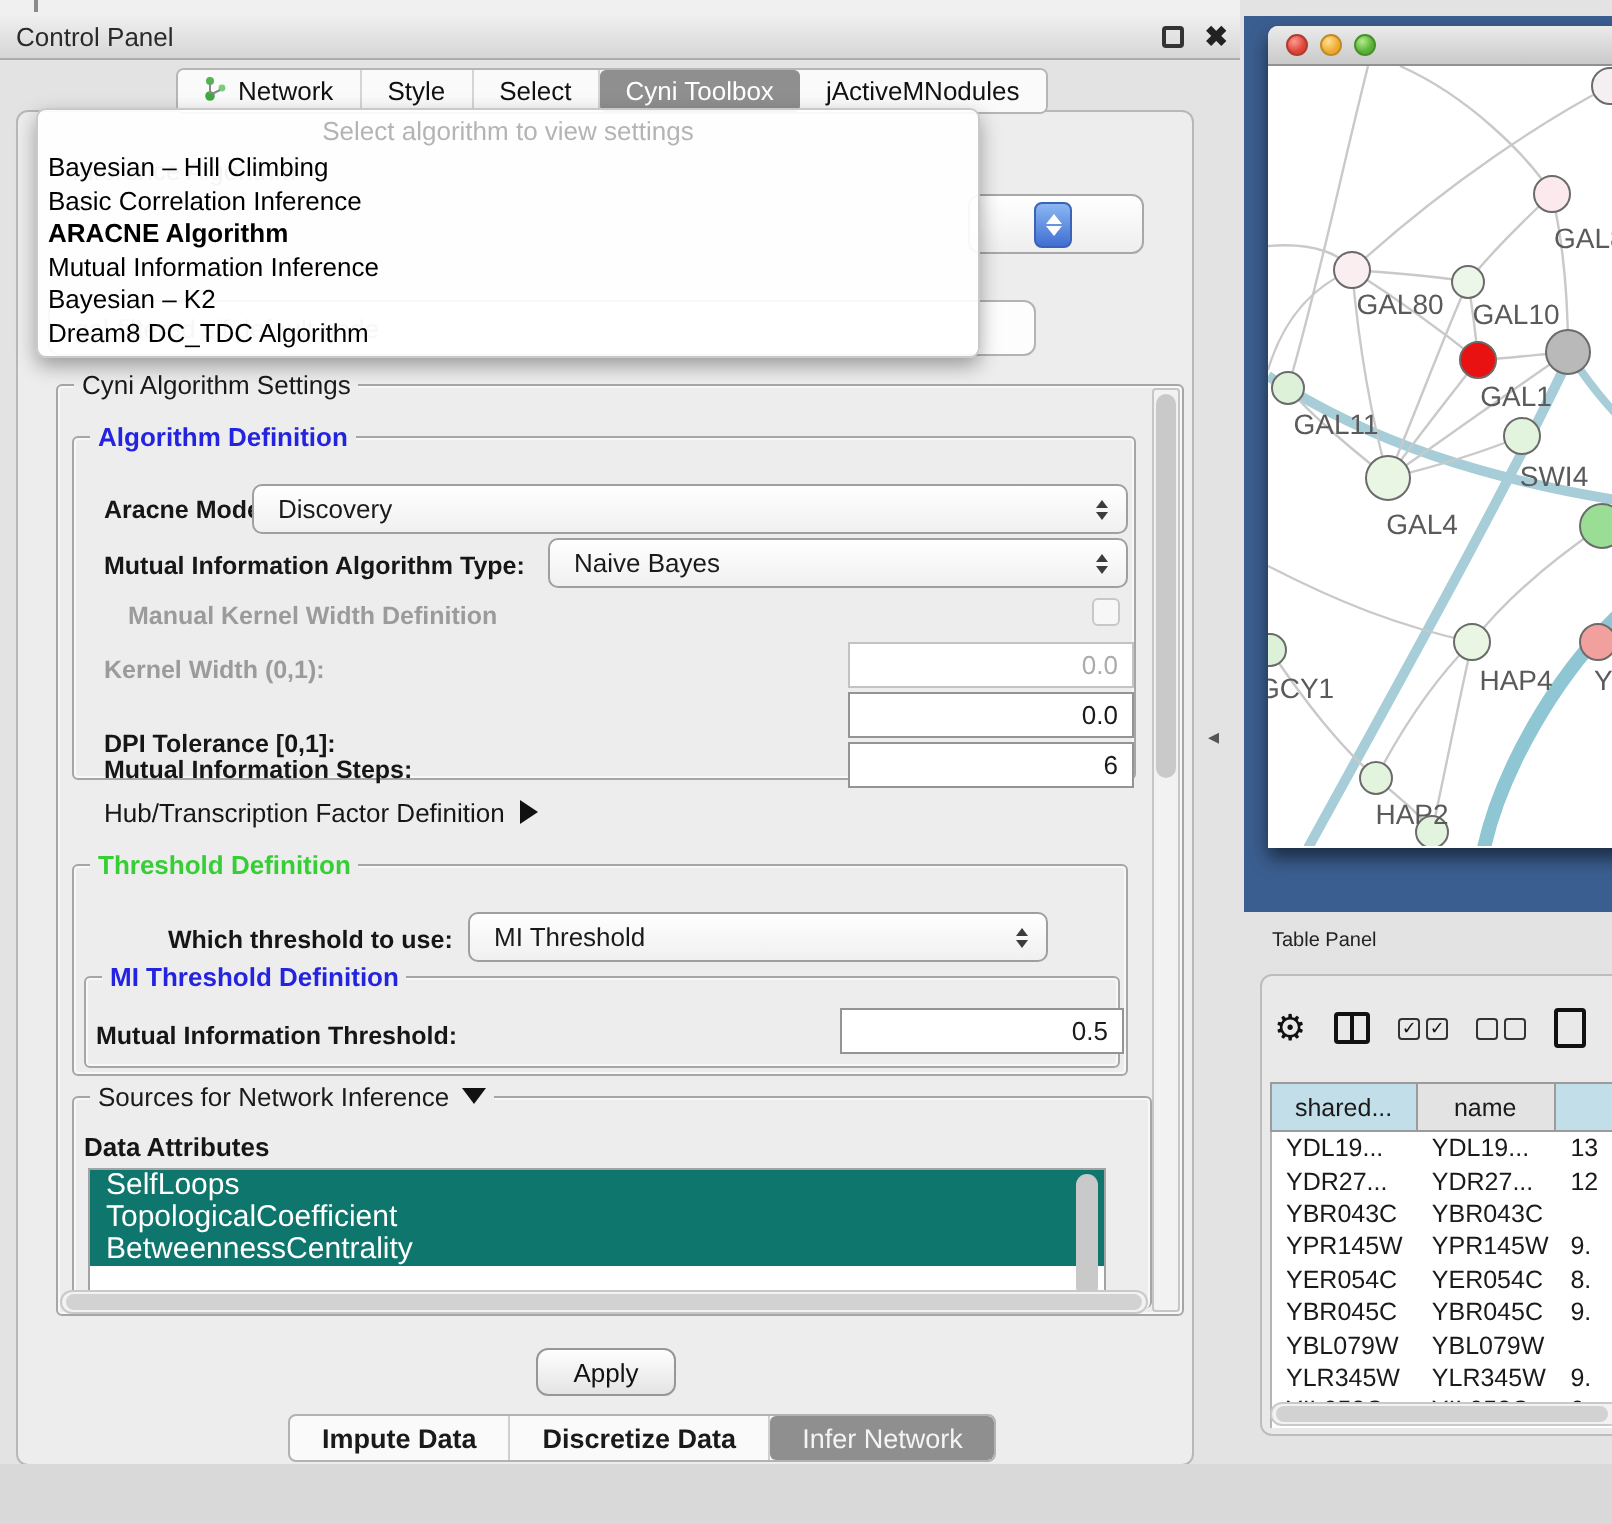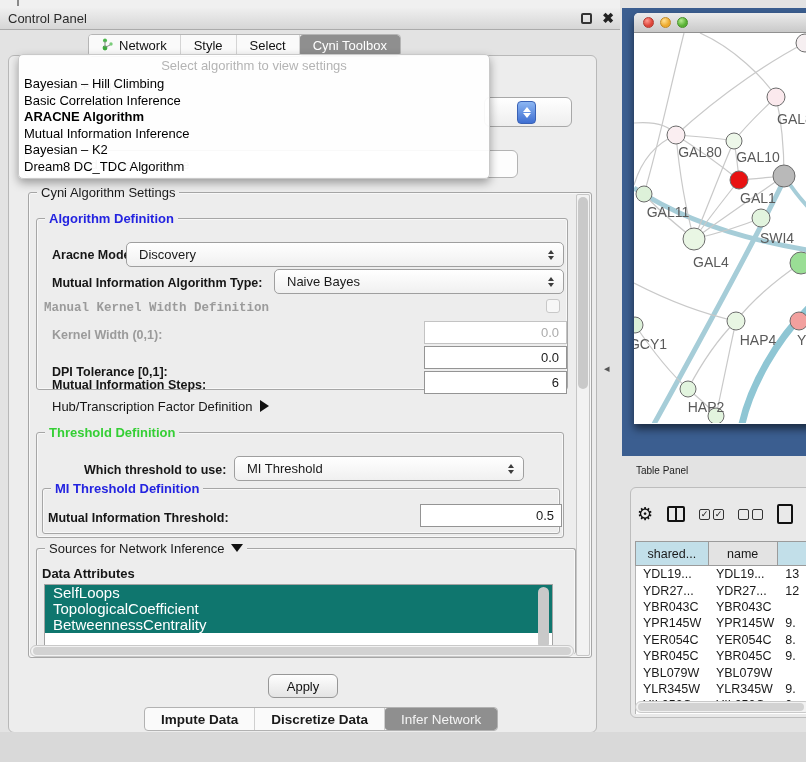--- a/index.html
+++ b/index.html
@@ -200,20 +200,23 @@
     </div>
     <div class="tab">
         <span>Style</span>
       </div>
     <div class="tab">
         <span>Select</span>
       </div>
     <div class="tab sel">
         <span>Cyni Toolbox</span>
       </div>
+    <div class="tab">
+        <span>jActiveMNodules</span>
+      </div>
   </div>
 
   <div class="abs ghost-title">Inference Algorithm</div>
   <div class="abs ghost-combo">
     <span class="aqua-btn">
         <i class="u"></i>
         <i class="d"></i>
       </span>
   </div>
   <div class="abs ghost-field">
@@ -254,21 +257,21 @@
 
   <span class="lbl" style="left:52px; top:276px;">Mutual Information Algorithm Type:</span>
   <div class="combo" style="left:274px; top:269px; width:290px;">
     <span class="ct">Naive Bayes</span>
     <span class="stepper">
         <i class="u"></i>
         <i class="d"></i>
       </span>
   </div>
 
-  <span class="lbl dis" style="left:44px; top:301px;font-family:Liberation Mono, monospace;">Manual Kernel Width Definition</span>
+  <span class="lbl dis" style="left:64px; top:301px;">Manual Kernel Width Definition</span>
   <span class="checkbox" style="left:546px; top:299px;"></span>
 
   <span class="lbl dis" style="left:52px; top:328px;">Kernel Width (0,1):</span>
   <div class="field dis" style="left:424px; top:321px; width:143px;">
     <span>0.0</span>
   </div>
 
   <span class="lbl" style="left:52px; top:365px;">DPI Tolerance [0,1]:</span>
   <div class="field" style="left:424px; top:346px; width:143px;">
     <span>0.0</span>

